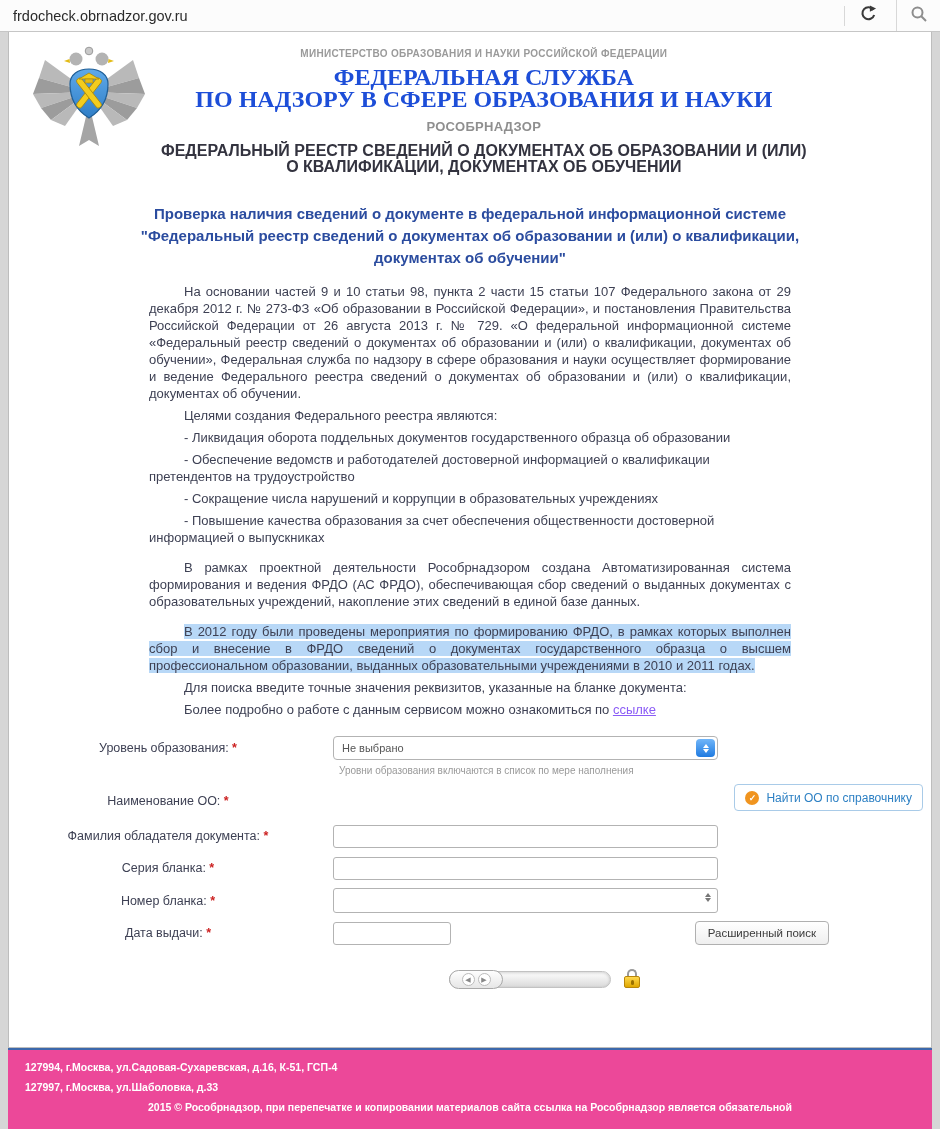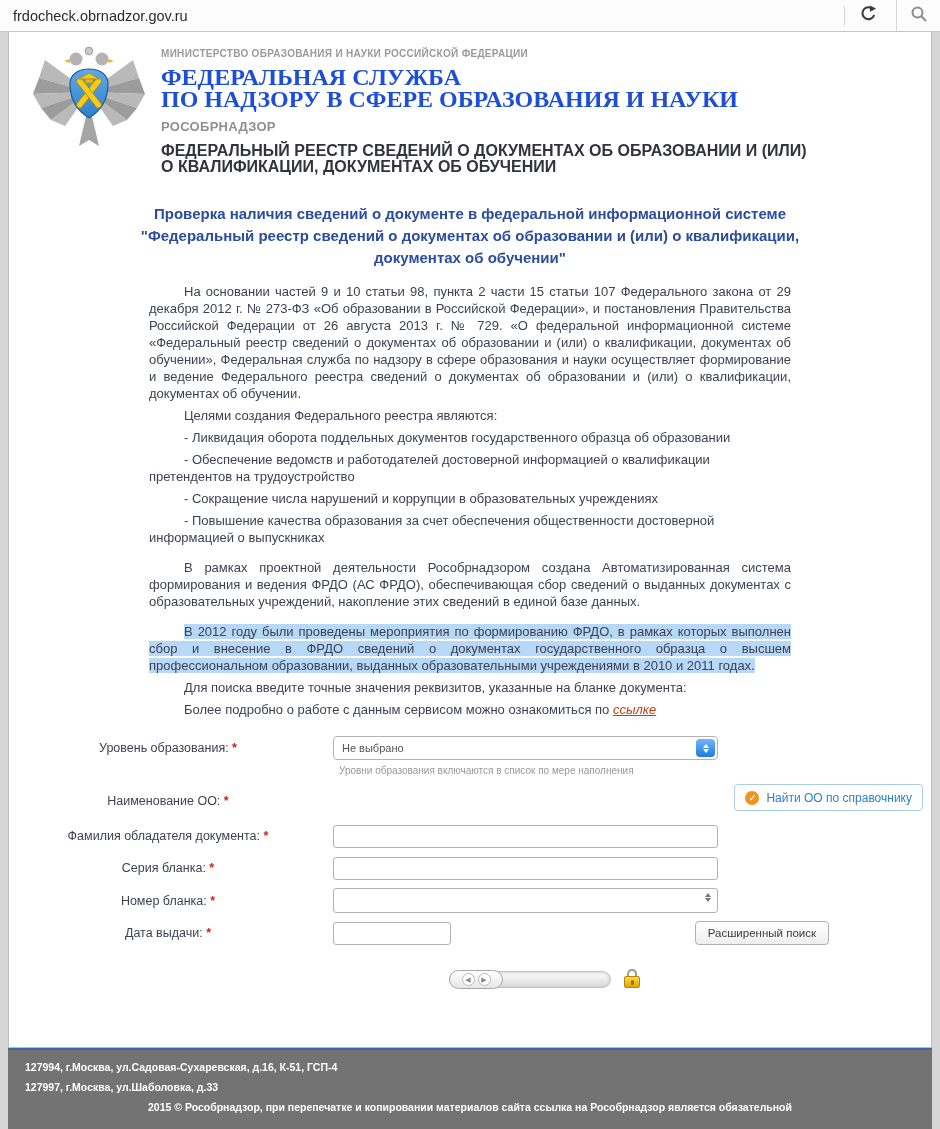--- a/index.html
+++ b/index.html
@@ -18,37 +18,37 @@
   .bar-divider{ width:1px; height:20px; background:#d8d8d8; }
   .bar-btn{ width:44px; height:31px; display:flex; align-items:center; justify-content:center; cursor:pointer; }
   .bar-gap{ width:7px; height:31px; background:#fcfcfc; }
   .search-seg{ border-left:1px solid #d8d8d8; }
   
   .page{
     margin:0 8px; background:#fff; border:1px solid #bdbdbd; border-top:none;
     height:1016px; overflow:hidden;
   }
   
-  .hdr{ display:flex; padding:12px 0 0 20px; }
+  .hdr{ display:flex; padding:12px 0 0 20px;text-align:center; }
   .hdr-text{ margin-left:12px; padding-top:4px; }
   .ministry{ font-size:10px; font-weight:bold; color:#9a9a9a; letter-spacing:.3px; }
   .service{ font-family:"Liberation Serif", serif; font-size:24px; font-weight:bold; color:#1d4ed8; line-height:22px; margin-top:7px; }
   .shortname{ font-size:13px; font-weight:bold; color:#8f8f8f; margin-top:9px; letter-spacing:.3px; }
   .registry{ font-size:16px; font-weight:bold; color:#33333f; line-height:16px; margin-top:9px; }
   
   .main-title{
     width:660px; margin:28px auto 0; text-align:center;
     font-size:15px; font-weight:bold; color:#2b4c9f; line-height:22px;
   }
   
   .text-col{ width:642px; margin:14px auto 0; font-size:13px; line-height:17px; color:#3e4154; }
   .p{ text-indent:35px; text-align:justify; margin-top:13px; }
   .pl{ text-indent:35px; margin-top:5px; }
   .hl{ background:#b8d8f7; }
-  .link{ color:#c2410c; text-decoration:underline; cursor:pointer;font-style:italic; }
+  .link{ color:#8b5cf6; text-decoration:underline; cursor:pointer; }
   
   .form{ margin-top:18px; font-size:12.5px; color:#3e4154; }
   .frow{ display:flex; align-items:center; position:relative; margin-bottom:8px; min-height:24px; }
   .flabel{ width:324px; text-align:center; padding-right:6px; }
   .req{ color:#cc2222; font-weight:bold; }
   .tinput{
     width:385px; height:23px; border:1px solid #b3b3b3; border-radius:3px;
     background:#fff; font:12px "Liberation Sans",sans-serif; padding:0 6px; outline:none;
   }
   .fselect{
@@ -99,21 +99,21 @@
   .harrow{
     width:13px; height:13px; border-radius:50%; border:1px solid #bbb; background:#fff;
     font-size:7px; color:#888; display:flex; align-items:center; justify-content:center;
   }
   .lock{ position:absolute; left:614px; top:2px; width:18px; }
   .lock-shackle{ width:10px; height:7px; border:2px solid #9a9a9a; border-bottom:none; border-radius:5px 5px 0 0; margin:0 auto; }
   .lock-body{ width:16px; height:12px; background:linear-gradient(#ffd84d,#dfa700); border:1px solid #b8860b; border-radius:2px; margin:0 auto; position:relative; }
   .lock-body:after{ content:""; position:absolute; left:6px; top:3px; width:3px; height:5px; background:#9a7000; border-radius:2px; }
   
   .footer{
-    margin:0 8px; height:81px; background:#737373; border-top:2px solid #3c68ab;
+    margin:0 8px; height:81px; background:#ec4899; border-top:2px solid #3c68ab;
     color:#fff; font-size:10.5px; font-weight:bold; padding:11px 17px 0;
   }
   .footer .addr{ margin-bottom:8px; }
   .footer .copy{ text-align:center; margin-top:2px; }
 </style>
 </head>
 <body>
 
 <div class="browser-bar">
   <div class="url-box">frdocheck.obrnadzor.gov.ru</div>

